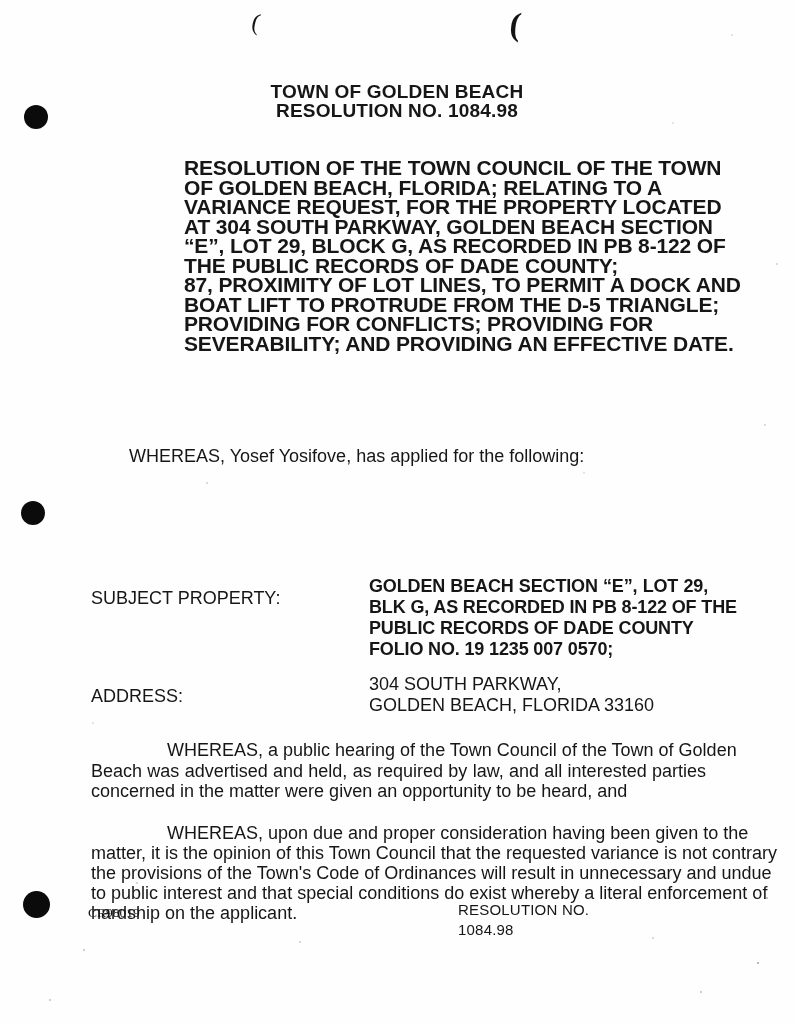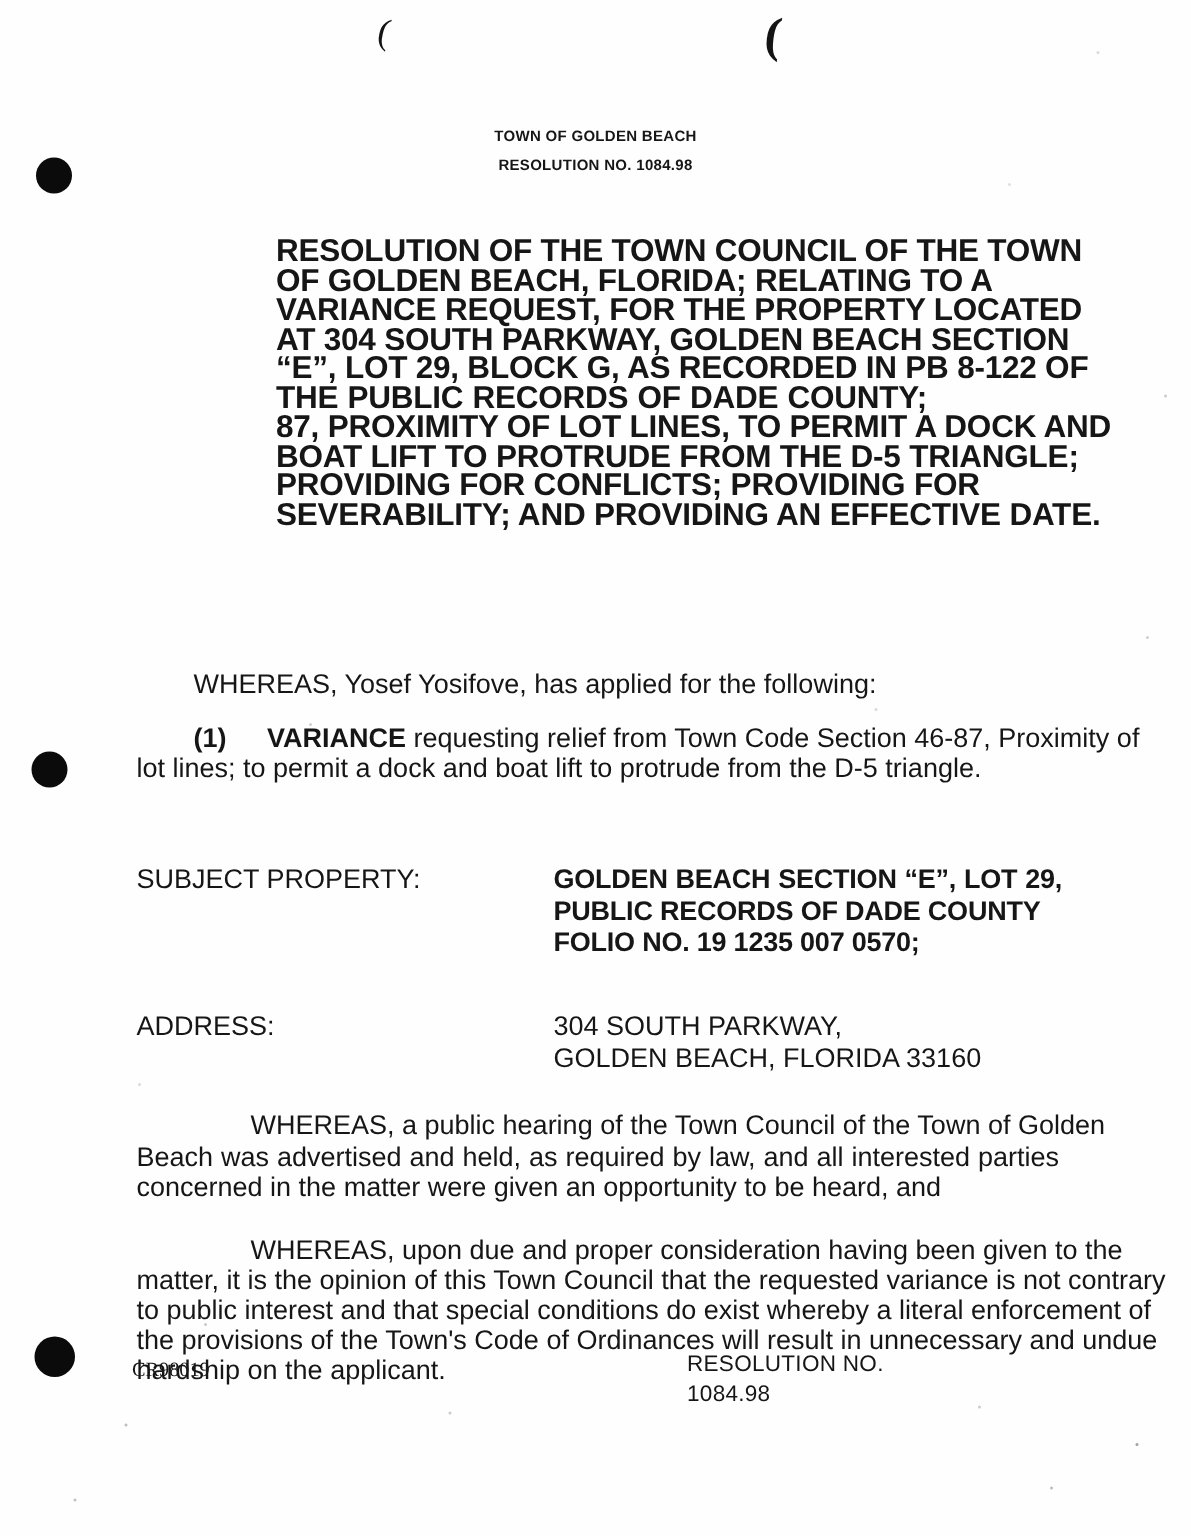--- a/index.html
+++ b/index.html
@@ -55,21 +55,21 @@
       731px 34px  0 0 rgba(110,110,110,.25),
       672px 122px 0 0 rgba(120,120,120,.22);
     border-radius: 50%;
   }
 
   
   .title {
     top: 82px; left: 0; width: 794px;
     text-align: center;
     font-weight: bold;
-    font-size: 10px;
+    font-size: 19px;
     line-height: 19px;
     letter-spacing: 0.2px;
   }
   .caption {
     top: 158px; left: 184px; width: 434px;
     font-weight: bold;
     font-size: 21px;
     line-height: 19.5px;
     letter-spacing: -0.15px;
   }
@@ -79,21 +79,21 @@
   .s-subject       { top: 532px; left: 91px; width: 620px; line-height: 21px; }
   .s-address       { top: 630px; left: 91px; width: 620px; line-height: 21px; }
   .p-hearing       { top: 696px; left: 91px; width: 615px; line-height: 20.5px; }
   .p-consideration { top: 779px; left: 91px; width: 615px; line-height: 20px; }
 
   .indent1 { padding-left: 38px; }
   .indent2 { padding-left: 76px; }
   .tab1 { display: inline-block; width: 38px; }
   .tab2 { display: inline-block; width: 27px; }
 
-  .col-label { position: absolute; left: 0; top: 0; }
+  .col-label { position: absolute; left: 0; top: 12px; }
   .col-value { position: absolute; left: 278px; top: 0; width: 339px; }
   .col-value.bold { letter-spacing: -0.15px; }
 
   .footer { top: 900px; left: 0; width: 647px; height: 22px; font-size: 15px; line-height: 20px; }
   .f-code {
     position: absolute; left: 88px; top: 3px;
     font-family: "Liberation Serif", serif;
     font-size: 13.5px;
   }
   .f-res { position: absolute; left: 458px; top: 0; letter-spacing: 0.2px; }
@@ -125,29 +125,26 @@
     <div class="line jl">87, PROXIMITY OF LOT LINES, TO PERMIT A DOCK AND</div>
     <div class="line jl">BOAT LIFT TO PROTRUDE FROM THE D-5 TRIANGLE;</div>
     <div class="line jl">PROVIDING FOR CONFLICTS; PROVIDING FOR</div>
     <div class="line">SEVERABILITY; AND PROVIDING AN EFFECTIVE DATE.</div>
   </section>
 
   <section class="sec bodytext p-applied">
     <div class="line indent1">WHEREAS, Yosef Yosifove, has applied for the following:</div>
   </section>
 
-  <section class="sec bodytext p-variance">
-    <div class="line"><span class="tab1"></span><span class="bold">(1)</span><span class="tab2"></span><span class="bold">VARIANCE</span> <span>requesting relief from Town Code Section 46-87, Proximity of</span></div>
-    <div class="line">lot lines; to permit a dock and boat lift to protrude from the D-5 triangle.</div>
-  </section>
 
   <section class="sec bodytext s-subject">
     <div class="col-label">SUBJECT PROPERTY:</div>
     <div class="col-value bold">
       <div class="line jl">GOLDEN BEACH SECTION “E”,  LOT 29,</div>
+      <div class="line jl">BLK G, AS RECORDED IN PB 8-122 OF THE</div>
       <div class="line">PUBLIC RECORDS OF DADE COUNTY</div>
       <div class="line">FOLIO NO. 19 1235 007 0570;</div>
     </div>
   </section>
 
   <section class="sec bodytext s-address">
     <div class="col-label">ADDRESS:</div>
     <div class="col-value">
       <div class="line">304 SOUTH PARKWAY,</div>
       <div class="line">GOLDEN BEACH, FLORIDA 33160</div>
@@ -156,22 +153,22 @@
 
   <section class="sec bodytext p-hearing">
     <div class="line indent2 jl">WHEREAS, a public hearing of the Town Council of the Town of Golden</div>
     <div class="line jl">Beach was advertised and held, as required by law, and all interested parties</div>
     <div class="line">concerned in the matter were given an opportunity to be heard, and</div>
   </section>
 
   <section class="sec bodytext p-consideration">
     <div class="line indent2 jl">WHEREAS, upon due and proper consideration having been given to the</div>
     <div class="line jl">matter, it is the opinion of this Town Council that the requested variance is not contrary</div>
+    <div class="line jl">the provisions of the Town's Code of Ordinances will result in unnecessary and undue</div>
     <div class="line jl">to public interest and that special conditions do exist whereby a literal enforcement of</div>
-    <div class="line jl">the provisions of the Town's Code of Ordinances will result in unnecessary and undue</div>
     <div class="line">hardship on the applicant.</div>
   </section>
 
   <footer class="sec footer">
     <span class="f-code">CR98019</span>
     <span class="f-res">RESOLUTION NO. 1084.98</span>
   </footer>
 
 </div>
 

